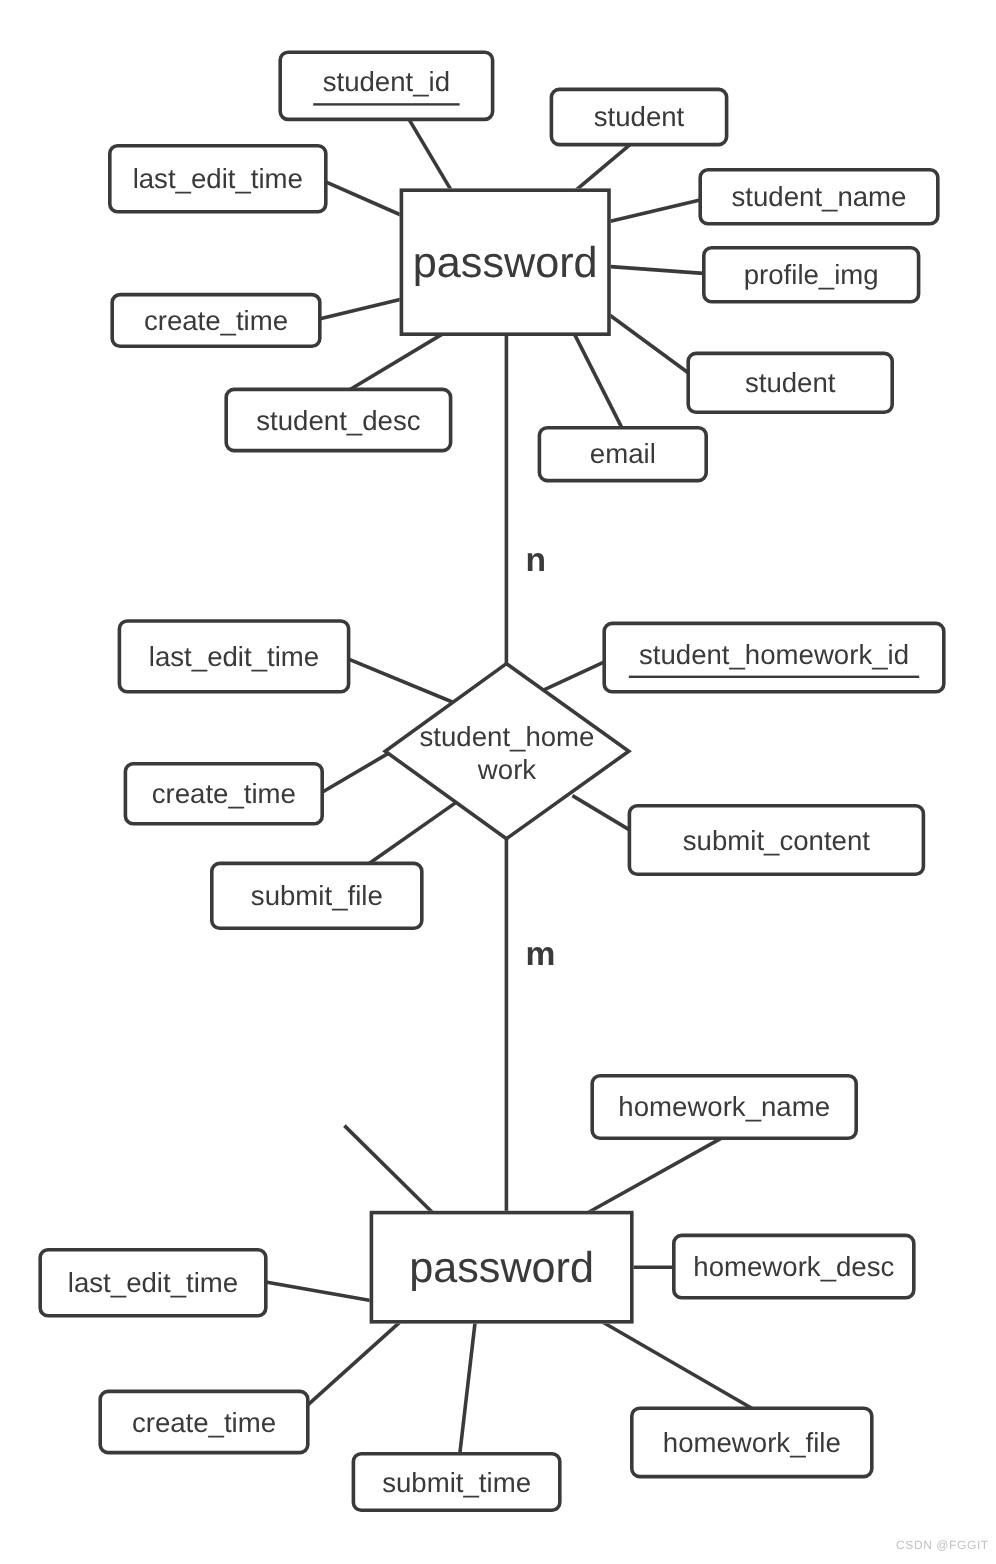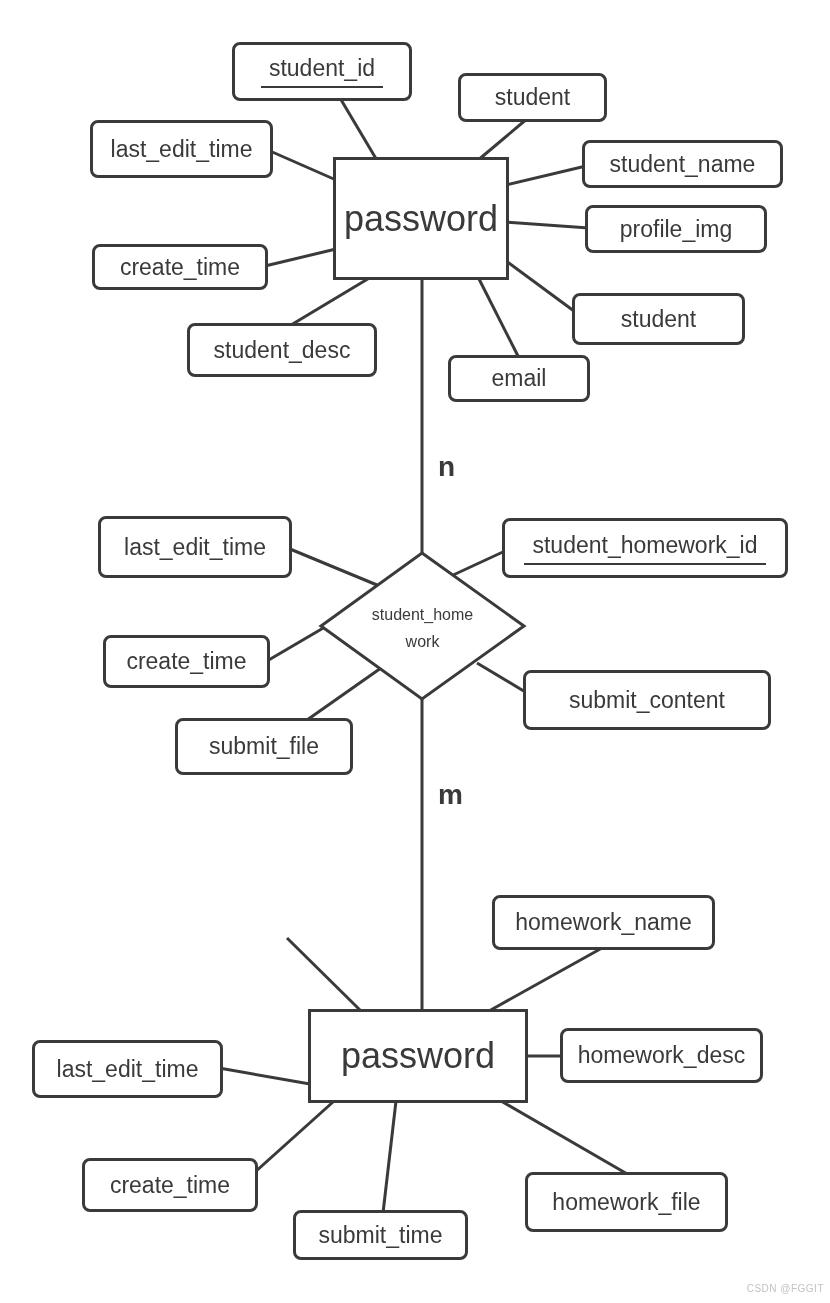--- a/index.html
+++ b/index.html
@@ -12,21 +12,21 @@
     position:absolute; box-sizing:border-box; background:#ffffff;
     border:3px solid #3a3a3a; display:flex; align-items:center; justify-content:center;
     text-align:center; white-space:nowrap;
   }
   .entity { font-size:36px; }
   .attr   { border-radius:8px; font-size:23px; }
   .attr span.pk { border-bottom:2px solid #3a3a3a; padding:0 8px 4px 8px; }
   .diamond-label {
     position:absolute; left:330px; top:599px; width:185px; height:58px;
     display:flex; flex-direction:column; align-items:center; justify-content:center;
-    font-size:16px; line-height:27px; text-align:center;
+    font-size:23px; line-height:27px; text-align:center;
   }
   .card-label {
     position:absolute; font-weight:bold; font-size:28px; line-height:28px;
   }
   .card-n { left:438px; top:453px; }
   .card-m { left:438px; top:781px; }
   .watermark {
     position:absolute; right:6px; top:1283px; font-size:10px; color:#c6c0c0;
     letter-spacing:0.5px;
   }

